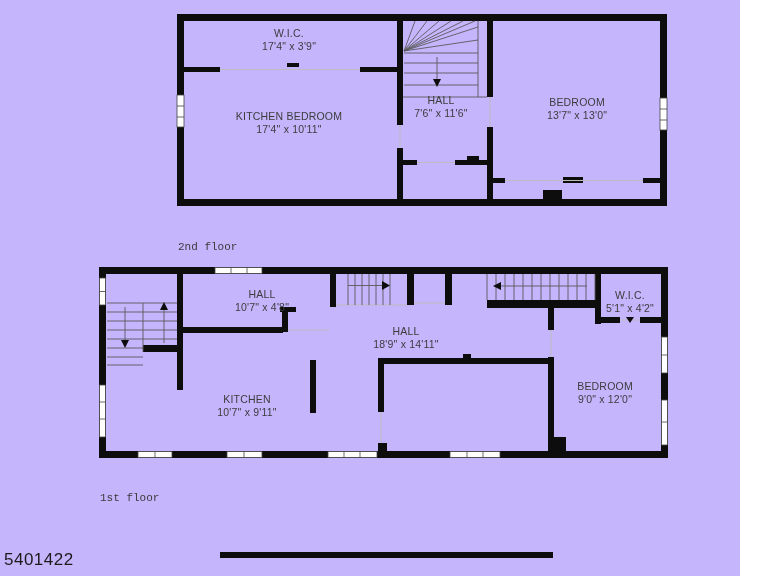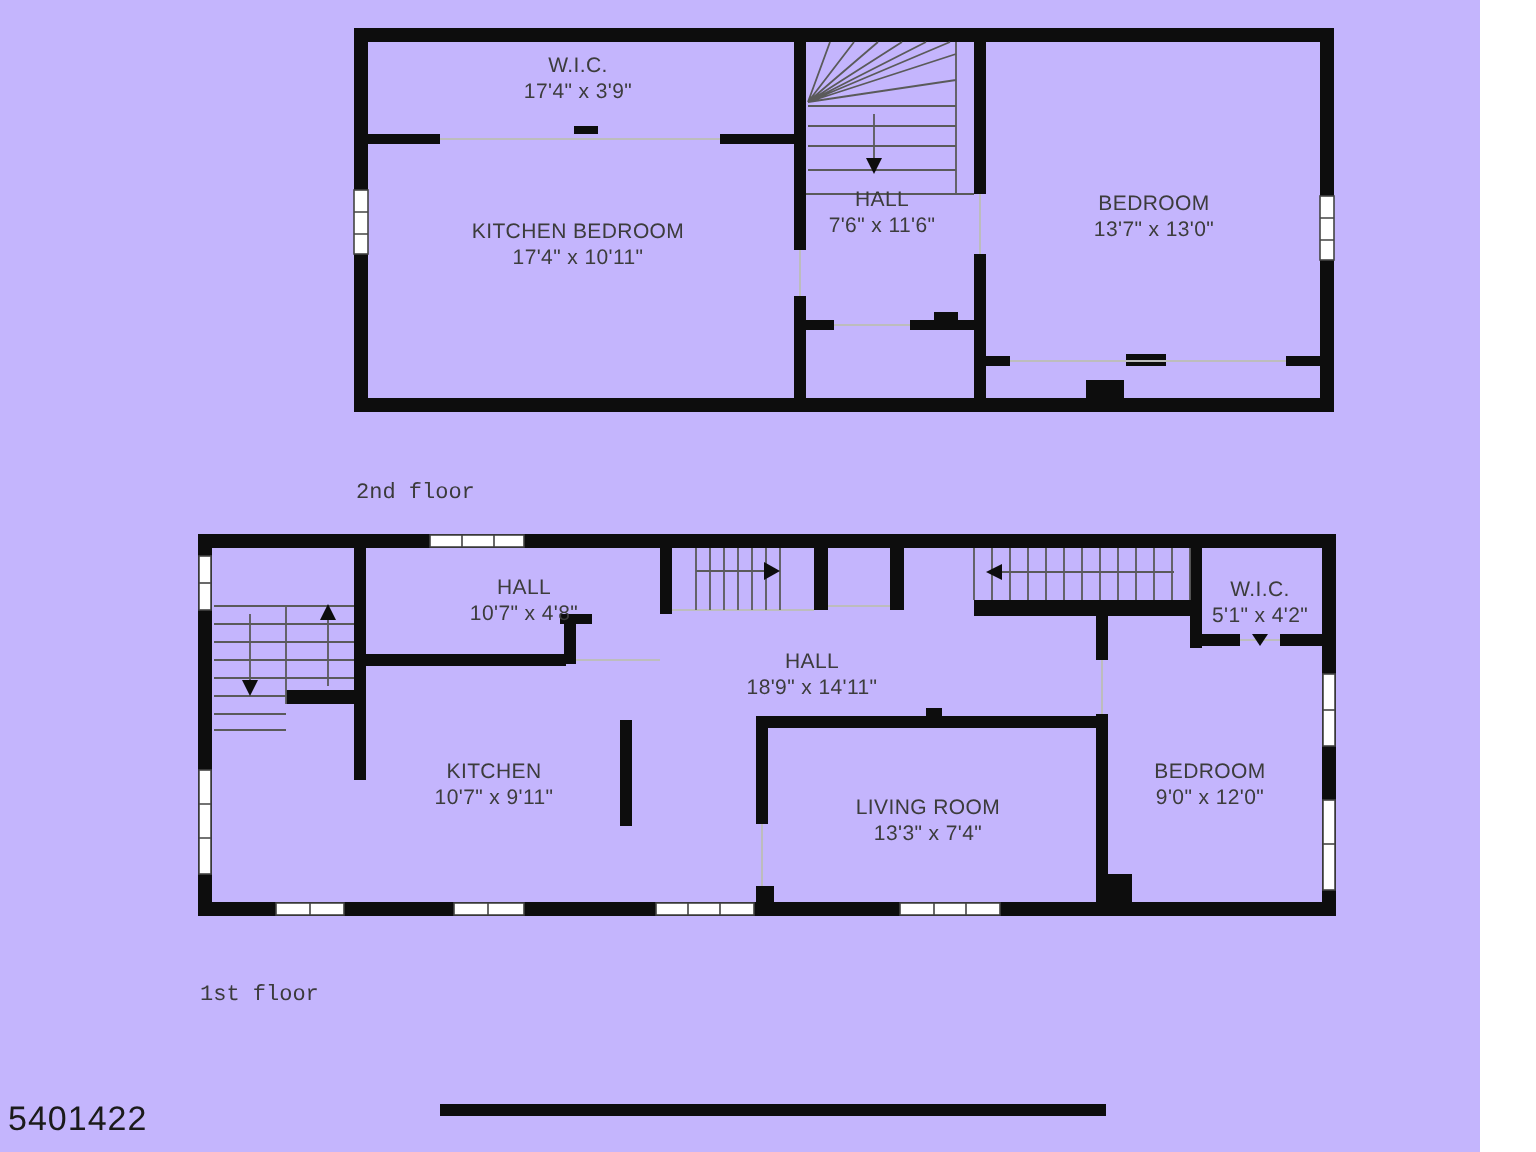--- a/index.html
+++ b/index.html
@@ -173,27 +173,23 @@
     <div>10'7" x 4'8"</div>
   </div>
   <div class="room-label" style="left:630px;top:289px">
     <div>W.I.C.</div>
     <div>5'1" x 4'2"</div>
   </div>
   <div class="room-label" style="left:406px;top:325px">
     <div>HALL</div>
     <div>18'9" x 14'11"</div>
   </div>
-  <div class="room-label" style="left:247px;top:380px">
+  <div class="room-label" style="left:247px;top:393px">
     <div>KITCHEN</div>
     <div>10'7" x 9'11"</div>
-  </div>
-  <div class="room-label" style="left:464px;top:398px">
-    <div>LIVING ROOM</div>
-    <div>13'3" x 7'4"</div>
   </div>
   <div class="room-label" style="left:605px;top:380px">
     <div>BEDROOM</div>
     <div>9'0" x 12'0"</div>
   </div>
 
   <div class="floor-label" style="left:100px;top:492px">1st floor</div>
 
   <div class="watermark">5401422</div>
   <div class="scale-bar"></div>

